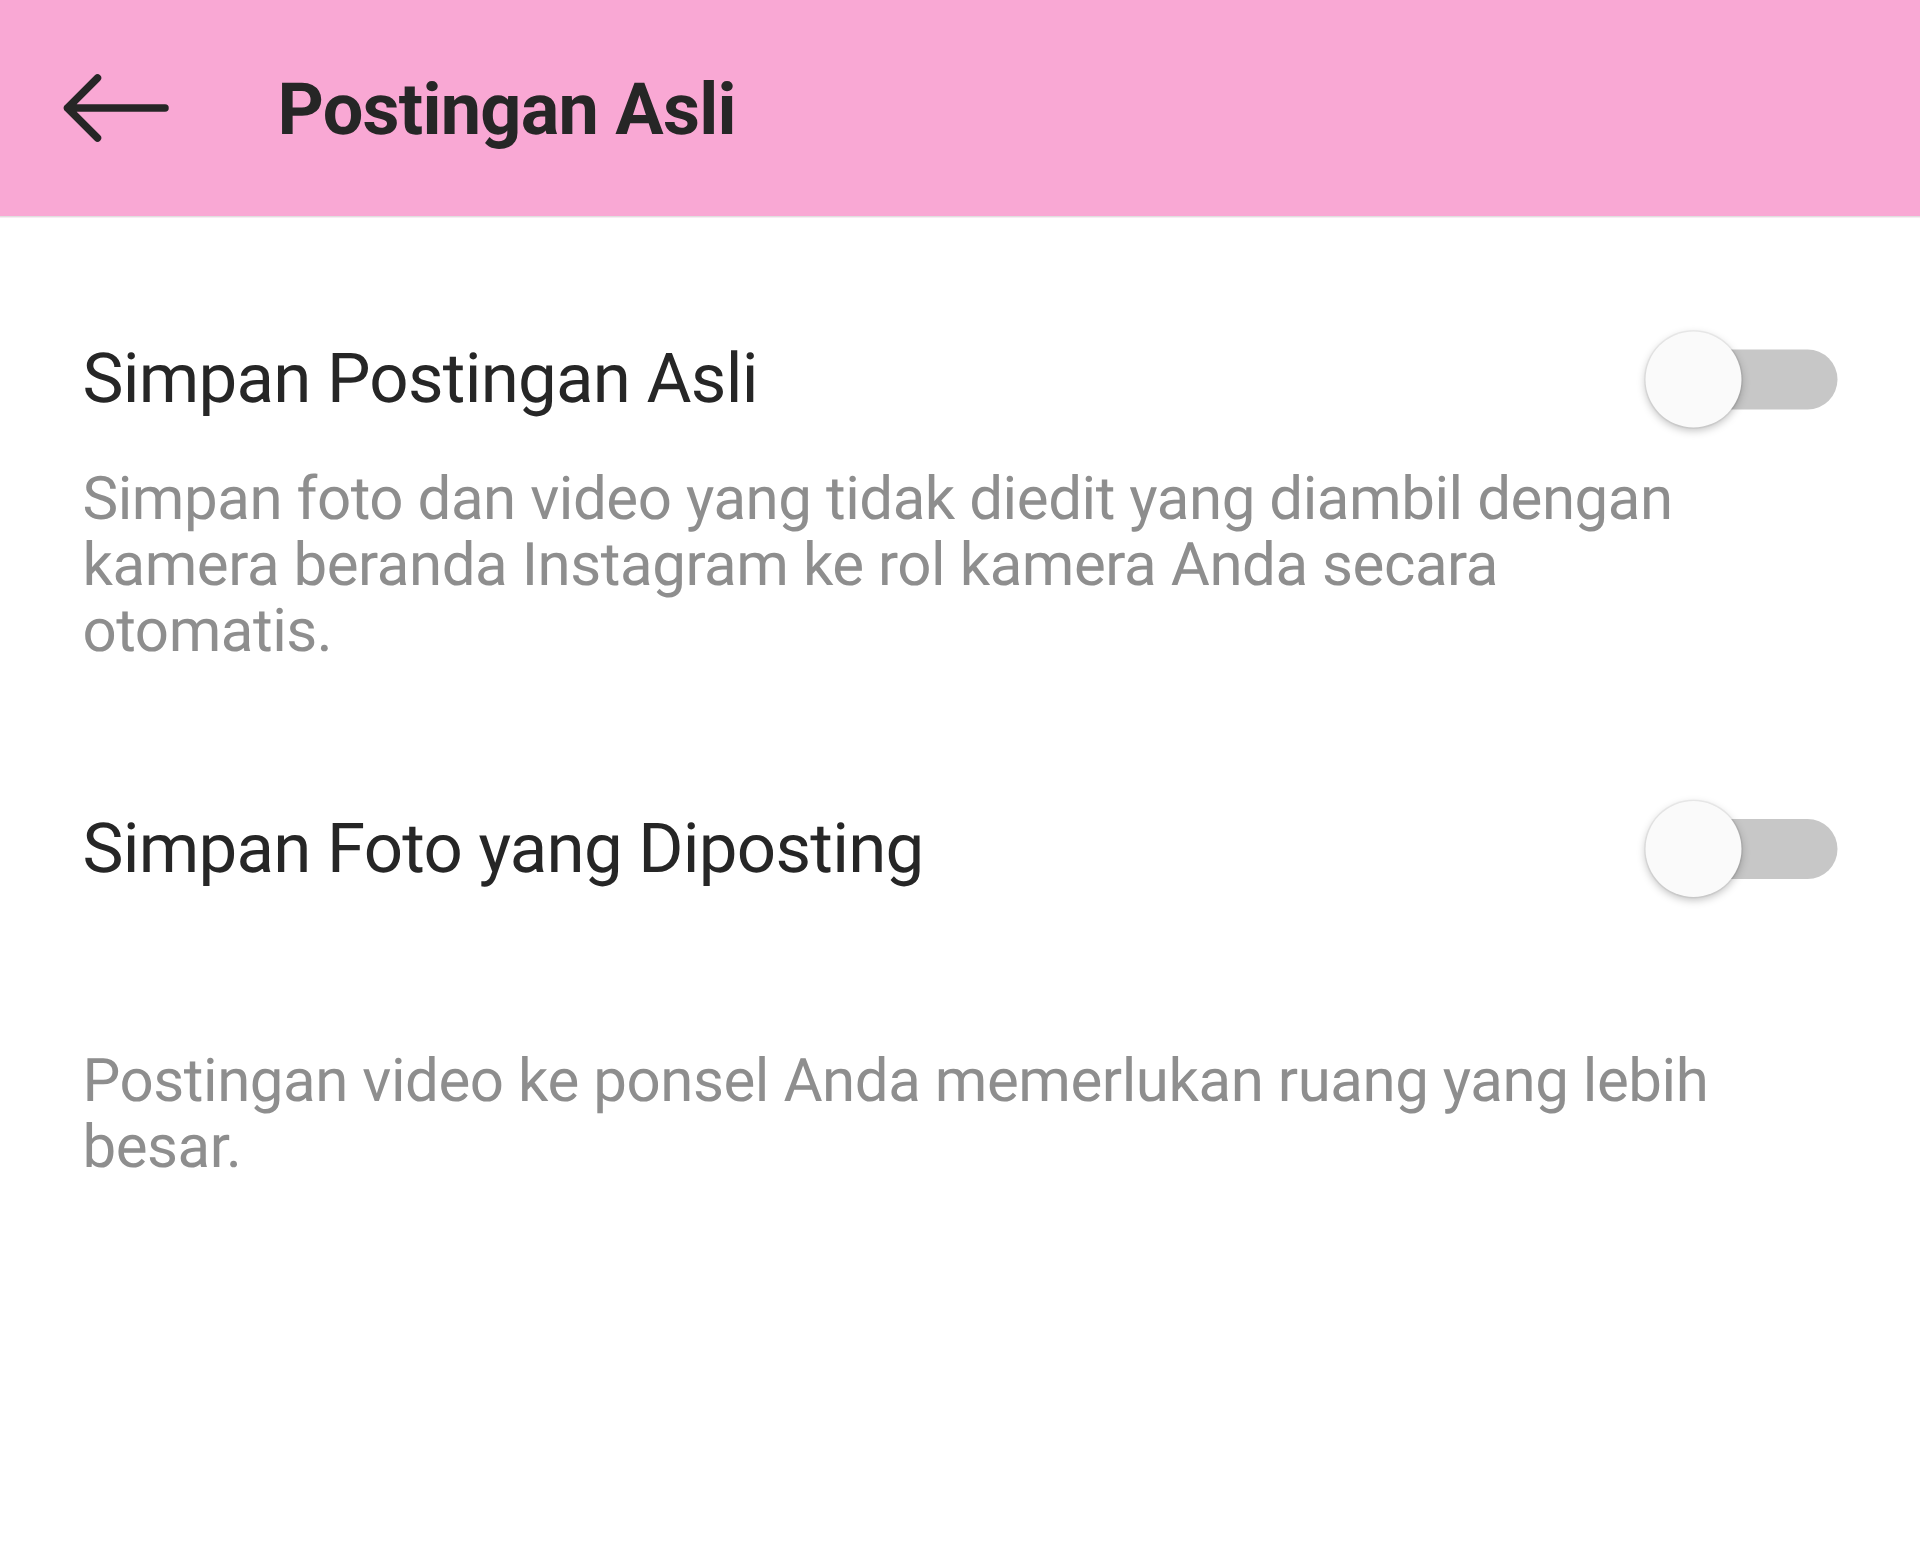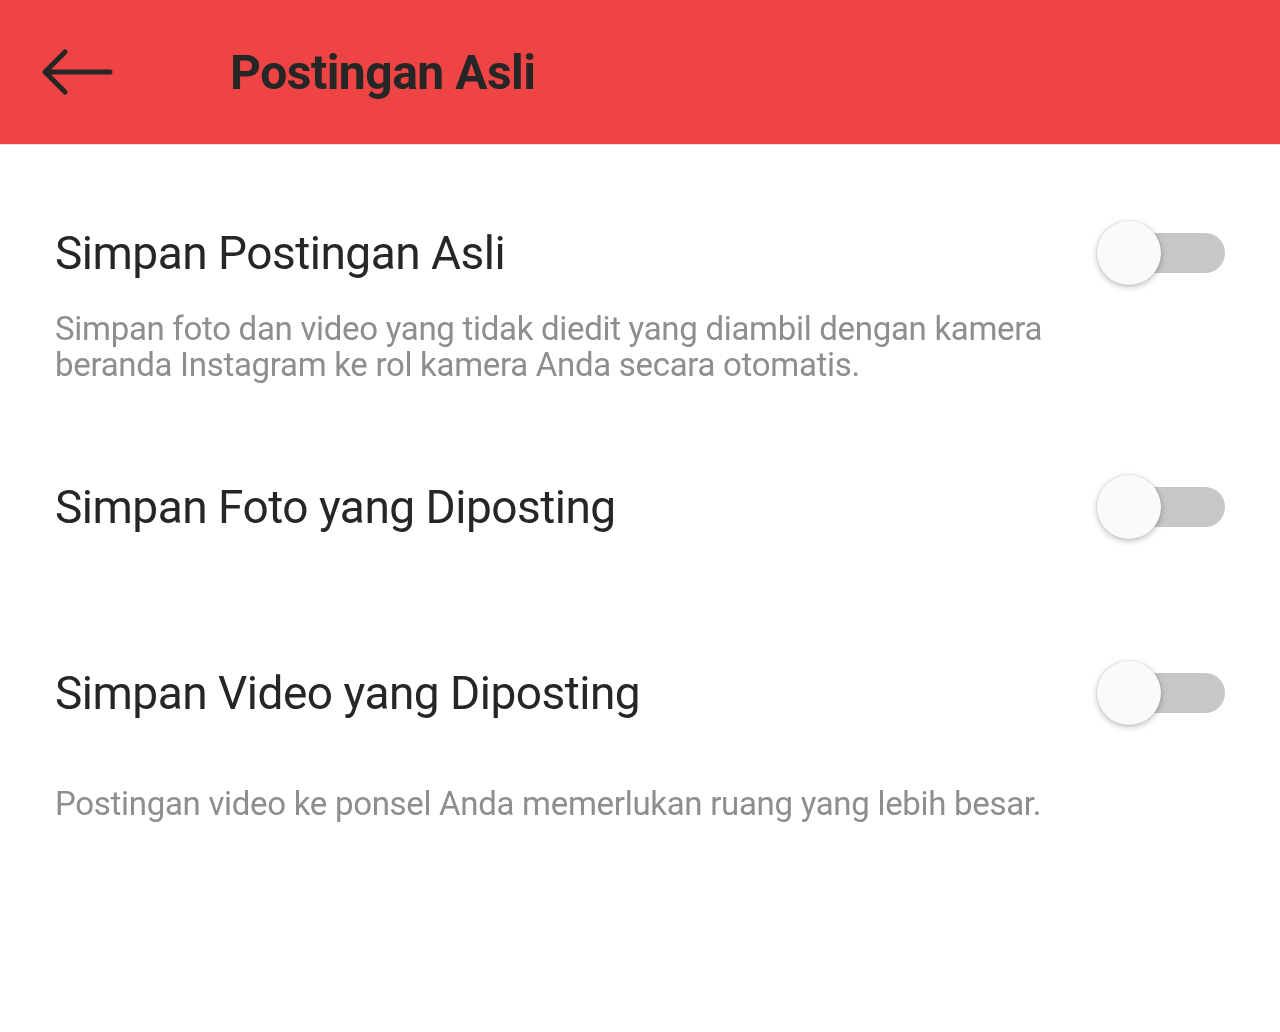--- a/index.html
+++ b/index.html
@@ -13,24 +13,23 @@
       background: #ffffff;
       width: 1280px;
       height: 1032px;
       overflow: hidden;
     }
     
     .header {
       display: flex;
       align-items: center;
       padding: 30px 40px;
-      background: #ef4444;
+      background: #f9a8d4;
       border-bottom: 1px solid #e0e0e0;
       height: 145px;
-      gap: 45px;
     }
     
     .back-button {
       width: 75px;
       height: 50px;
       display: flex;
       align-items: center;
       justify-content: center;
       cursor: pointer;
       margin-right: 70px;
@@ -60,21 +59,21 @@
     }
     
     .setting-label {
       font-size: 46px;
       font-weight: 400;
       color: #262626;
       letter-spacing: -0.5px;
     }
     
     .setting-description {
-      font-size: 33px;
+      font-size: 40px;
       line-height: 1.1;
       color: #8e8e8e;
       padding: 0 0 20px 0;
       max-width: 1110px;
       letter-spacing: -0.3px;
     }
     
     .toggle {
       position: relative;
       width: 128px;
@@ -142,23 +141,16 @@
   <div class="setting-row" style="padding-top: 5px; text-align: right;">
     <span class="setting-label">Simpan Foto yang Diposting</span>
     <div class="toggle">
       <div class="toggle-track"></div>
       <div class="toggle-thumb"></div>
     </div>
   </div>
 
   <div class="spacer-medium"></div>
 
-  <div class="setting-row">
-    <span class="setting-label">Simpan Video yang Diposting</span>
-    <div class="toggle">
-      <div class="toggle-track"></div>
-      <div class="toggle-thumb"></div>
-    </div>
-  </div>
 
   <div class="setting-description" style="padding-top: 35px;">Postingan video ke ponsel Anda memerlukan ruang yang lebih besar.</div>
 
 </div>
 
 </body></html>

